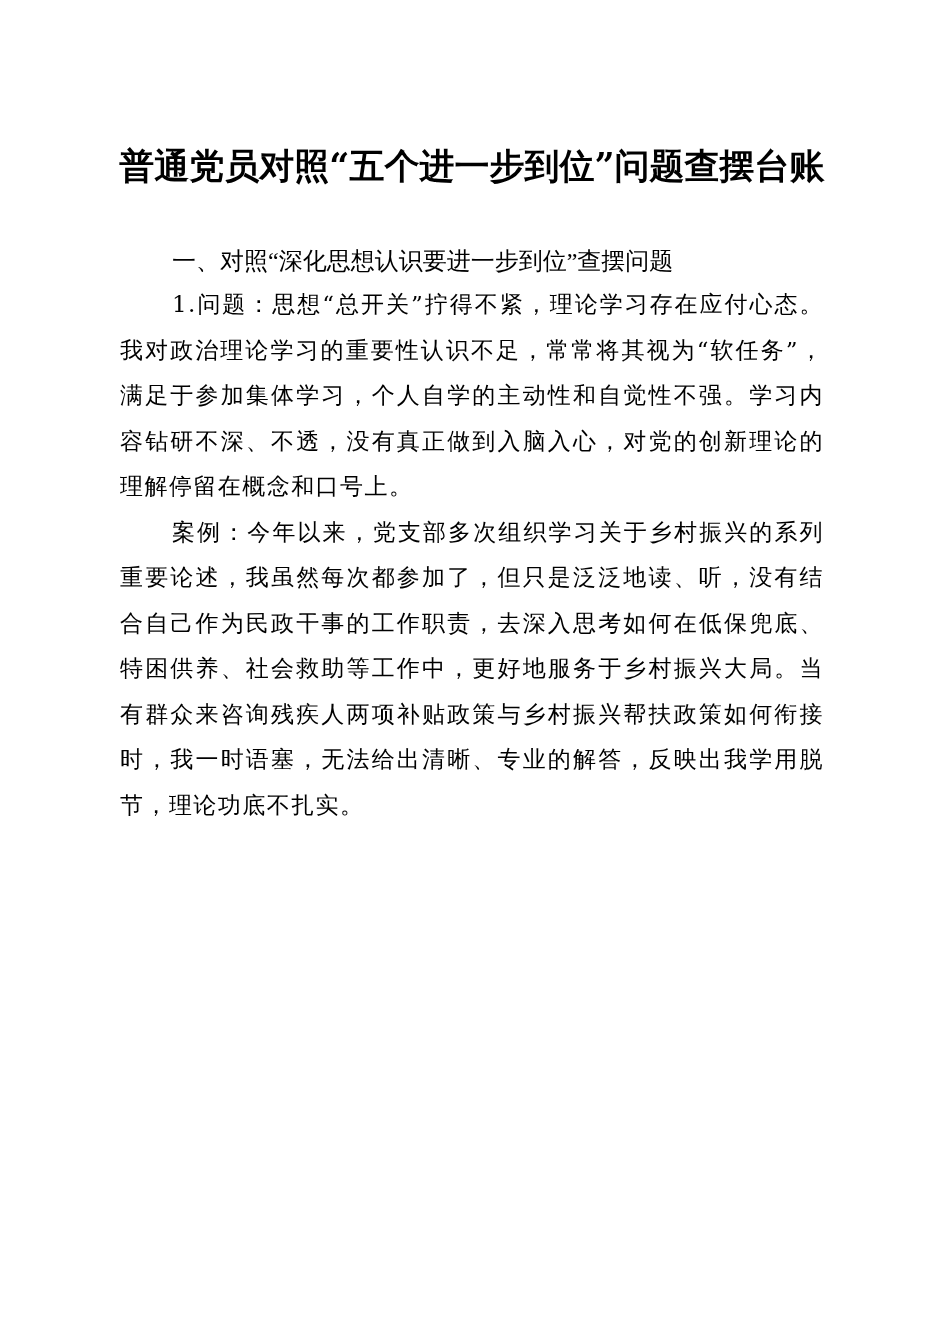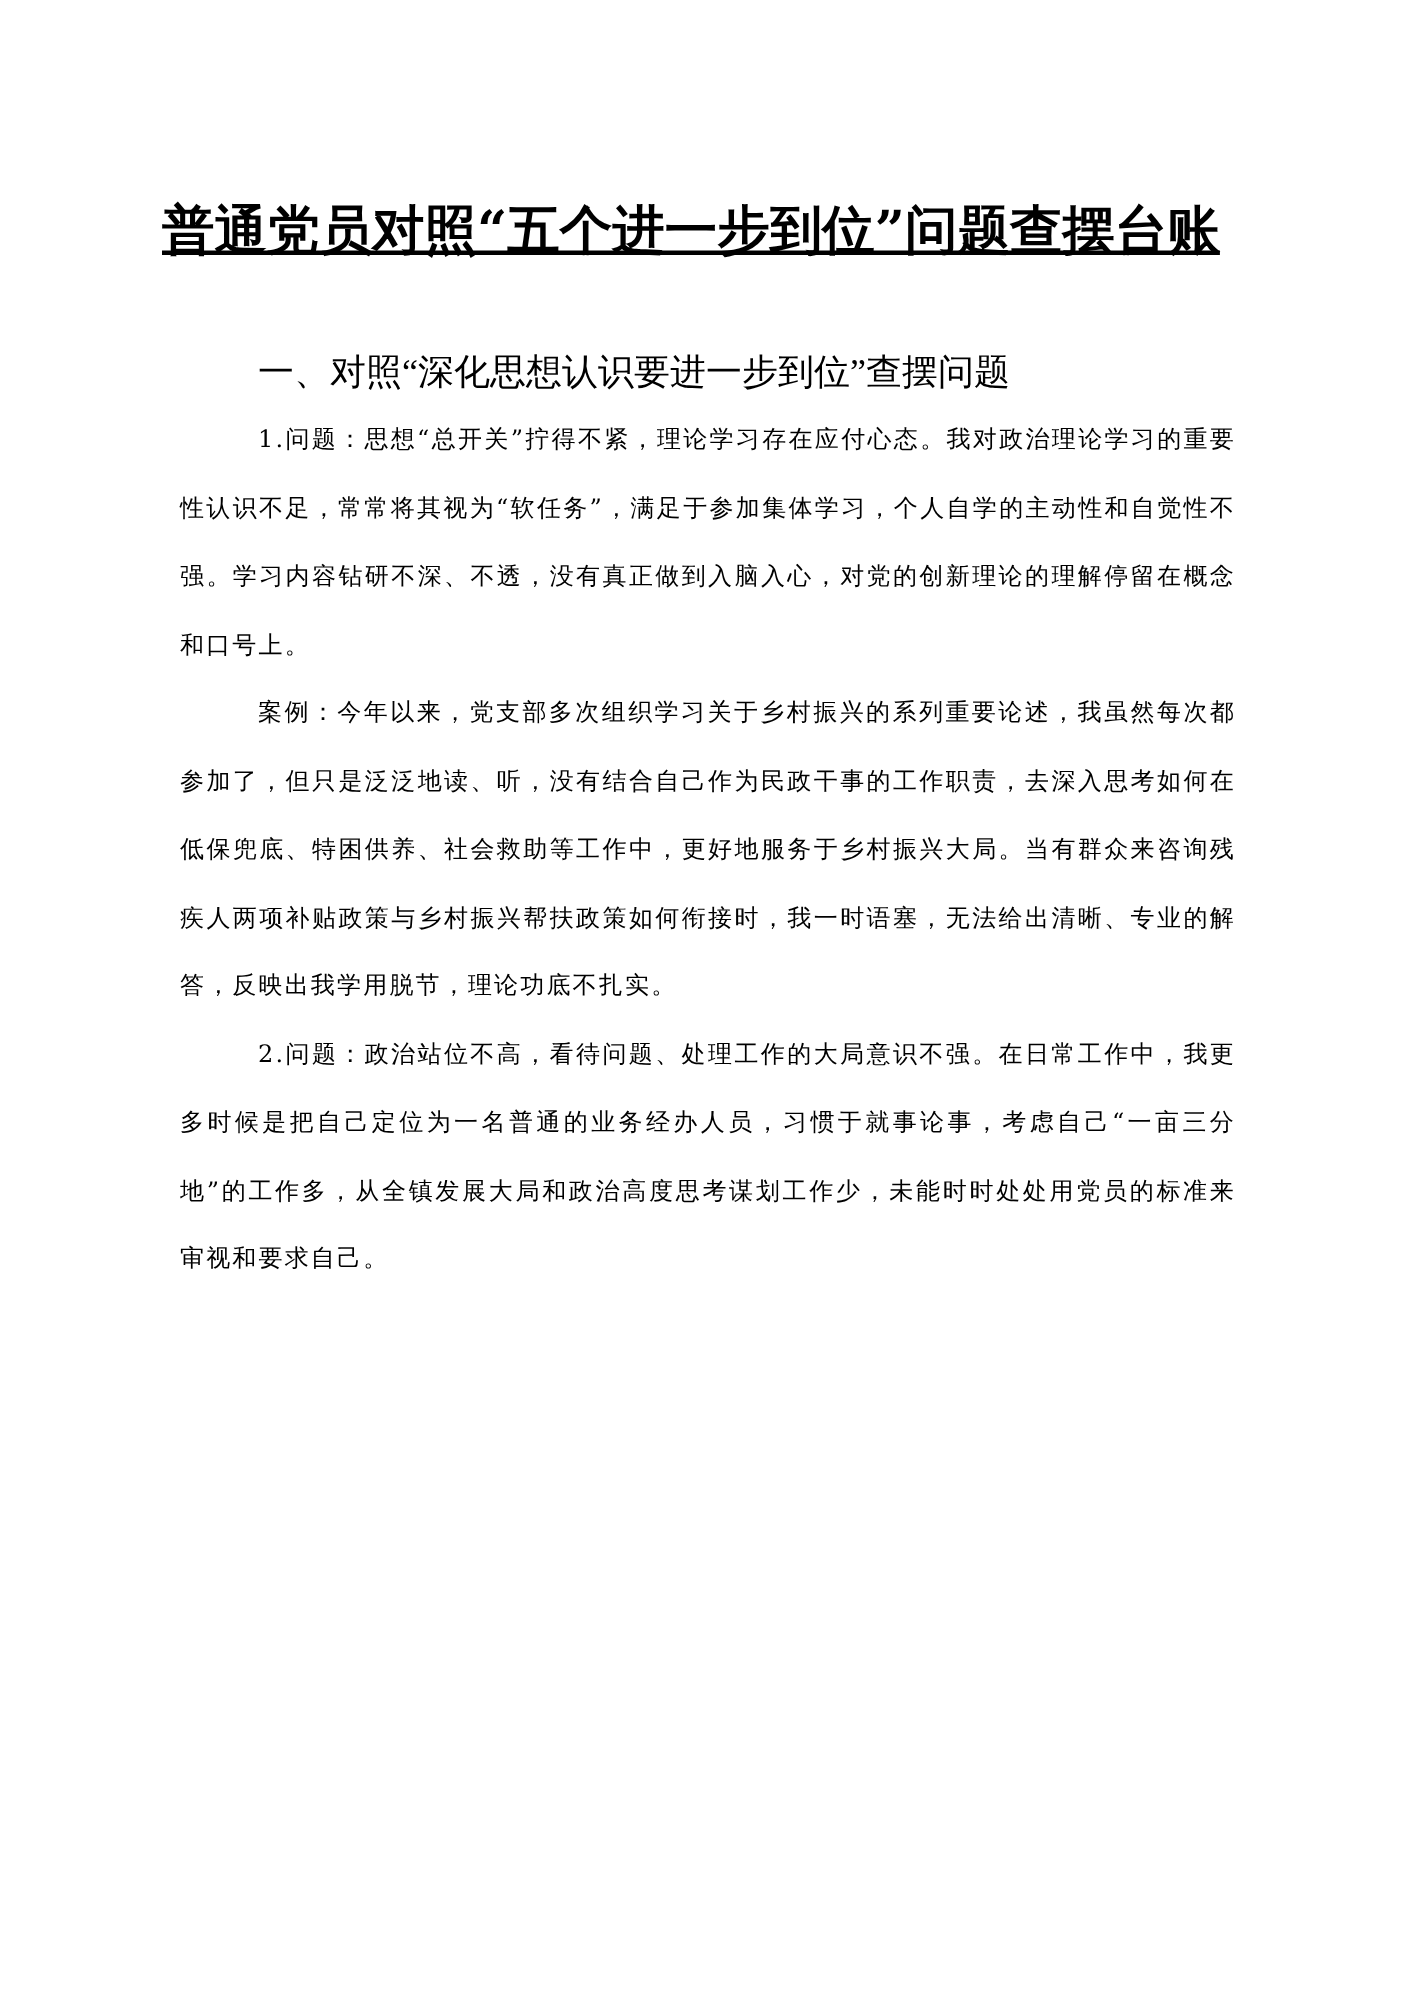--- a/index.html
+++ b/index.html
@@ -18,35 +18,35 @@
       position: absolute;
       left: 120px;
       top: 130px;
       width: 704px;
     }
     .doc-title {
       font-family: "DejaVu Serif", "Liberation Serif", serif;
       font-weight: bold;
       font-size: 35px;
       line-height: 48px;
-      margin: 0 -12px;
+      text-align: center;
+      margin: 12px -12px;
       letter-spacing: 0px;
-      text-decoration: underline;
     }
     .section-heading {
       font-family: Liberation Serif, serif;
       font-size: 24px;
       line-height: 30px;
       margin-top: 56px;
       text-indent: 52px;
       white-space: nowrap;
     }
     .para {
       font-family: "DejaVu Serif", "Liberation Serif", serif;
-      font-size: 16px;
+      font-size: 23px;
       line-height: 45.5px;
       text-indent: 52px;
       text-align: justify;
       letter-spacing: 1.45px;
       margin: 0;
     }
     .para.first {
       margin-top: 6px;
     }
   </style>
@@ -56,16 +56,15 @@
 <div class="page">
   <h1 class="doc-title">普通党员对照“五个进一步到位”问题查摆台账</h1>
 
   <div class="section">
     <div class="section-heading">一、对照“深化思想认识要进一步到位”查摆问题</div>
 
     <p class="para first">1.问题：思想“总开关”拧得不紧，理论学习存在应付心态。我对政治理论学习的重要性认识不足，常常将其视为“软任务”，满足于参加集体学习，个人自学的主动性和自觉性不强。学习内容钻研不深、不透，没有真正做到入脑入心，对党的创新理论的理解停留在概念和口号上。</p>
 
     <p class="para">案例：今年以来，党支部多次组织学习关于乡村振兴的系列重要论述，我虽然每次都参加了，但只是泛泛地读、听，没有结合自己作为民政干事的工作职责，去深入思考如何在低保兜底、特困供养、社会救助等工作中，更好地服务于乡村振兴大局。当有群众来咨询残疾人两项补贴政策与乡村振兴帮扶政策如何衔接时，我一时语塞，无法给出清晰、专业的解答，反映出我学用脱节，理论功底不扎实。</p>
 
-    <p class="para">2.问题：政治站位不高，看待问题、处理工作的大局意识不强。在日常工作中，我更多时候是把自己定位为一名普通的业务经办人员，习惯于就事论事，考虑自己“一亩三分地”的工作多，从全镇发展大局和政治高度思考谋划工作少，未能时时处处用党员的标准来审视和要求自己。</p>
 
   </div>
 </div>
 
 </body></html>

